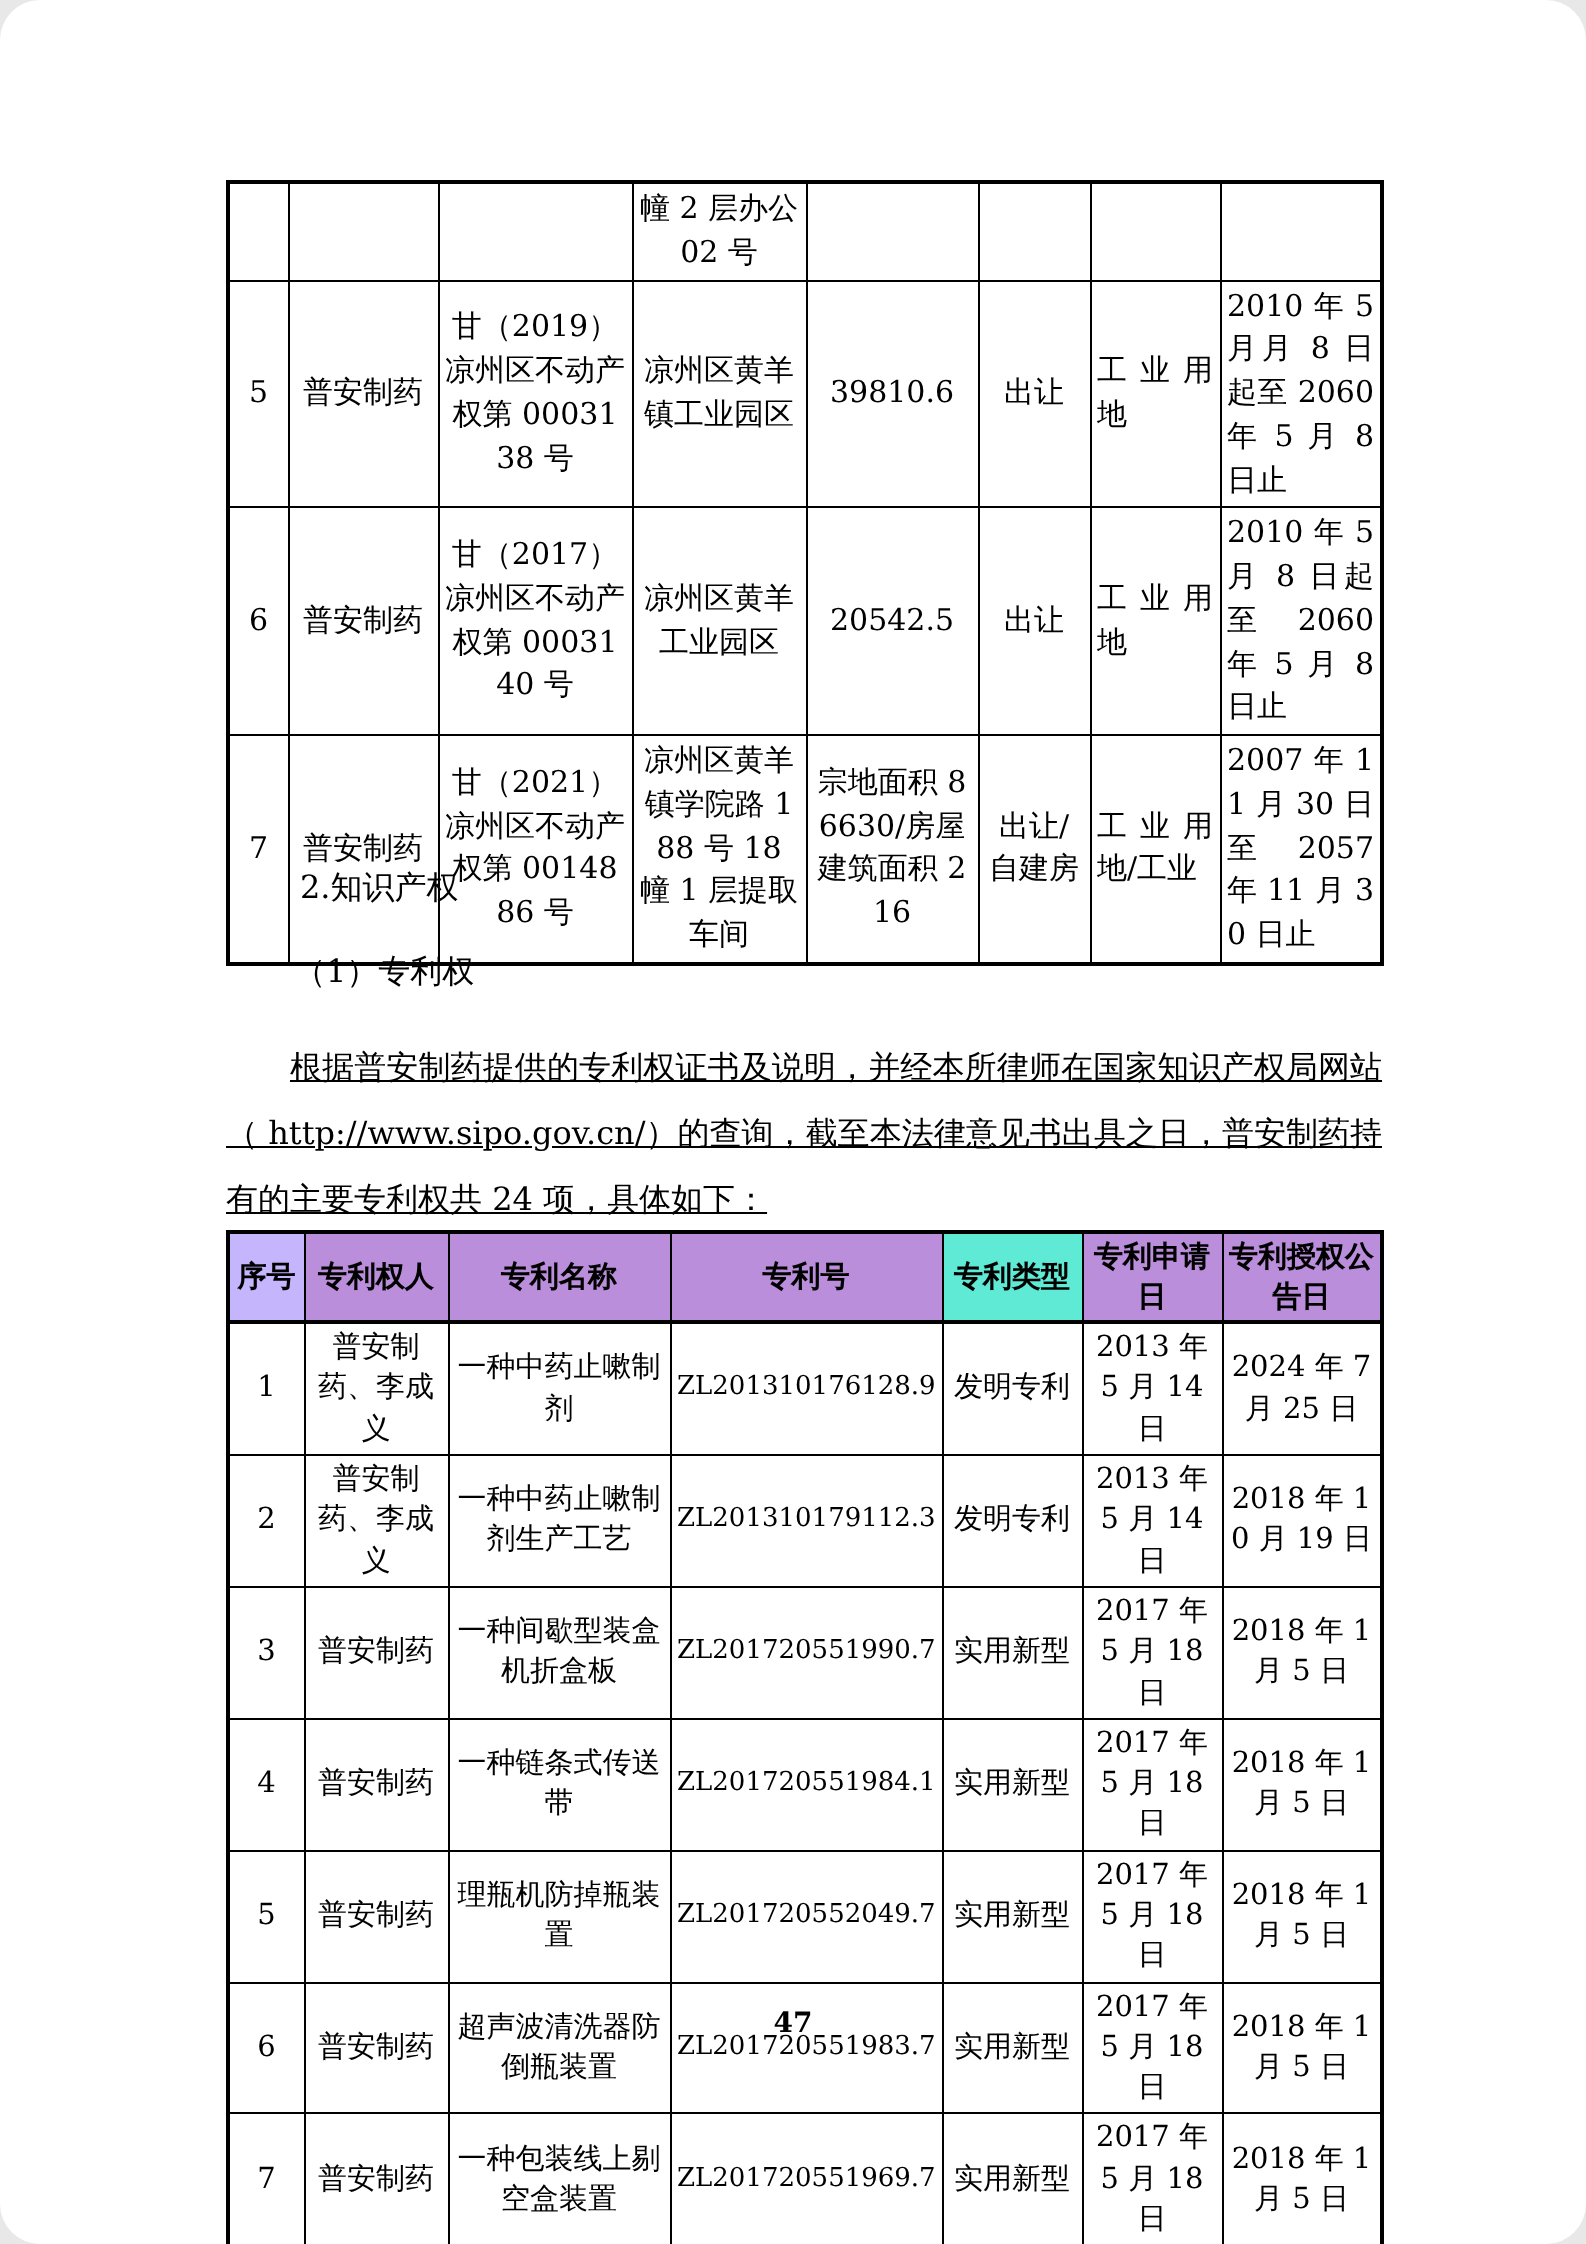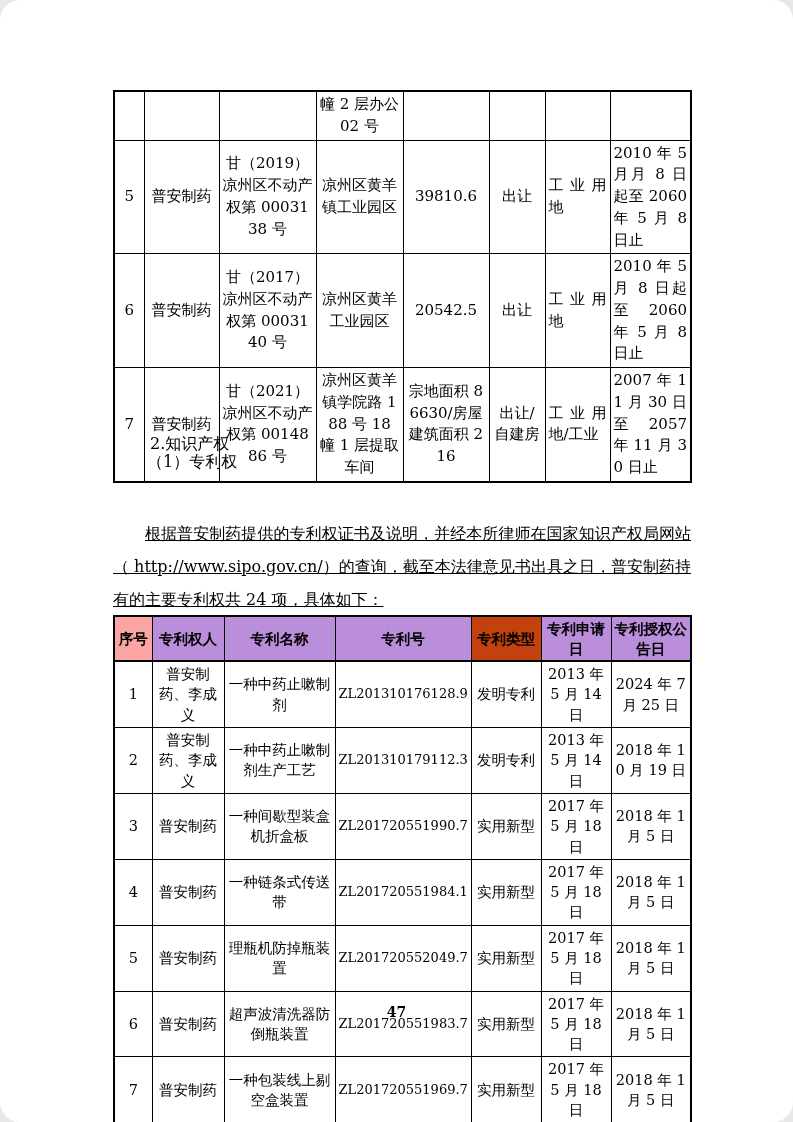--- a/index.html
+++ b/index.html
@@ -22,21 +22,21 @@
     text-align:center;
     line-height:1.45;
     word-break:break-all;
     overflow:hidden;
   }
   
   .prop-table{position:absolute;left:113px;top:90px;font-size:15px;}
   .prop-table td.just{text-align:justify;text-align-last:left;}
   
   .sec-heading{position:absolute;left:150px;top:434px;font-size:16px;}
-  .sub-heading{position:absolute;left:147px;top:452px;font-size:16px;}
+  .sub-heading{position:absolute;left:147px;top:476px;font-size:16px;}
   .body-par{
     position:absolute;left:113px;top:517px;width:578px;
     font-size:16px;line-height:33px;
     text-align:justify;text-indent:32px;text-decoration:underline;
   }
   
   .pat-table{position:absolute;left:113px;top:615px;font-size:14.5px;}
   .pat-table th{
     font-weight:bold;
     border-bottom:2px solid #000;
@@ -120,25 +120,25 @@
       <col style="width:38px">
         <col style="width:72px">
         <col style="width:111px">
         <col style="width:136px">
       <col style="width:70px">
         <col style="width:70px">
         <col style="width:80px">
     </colgroup>
     <tbody>
         <tr style="height:44px">
-      <th style="background: #fca5a5;">序号</th>
+      <th style="background: #c4b5fd;">序号</th>
       <th style="background: rgb(186, 142, 219);">专利权人</th>
       <th style="background: rgb(186, 142, 219);">专利名称</th>
       <th style="background: rgb(186, 142, 219);">专利号</th>
-      <th style="background: #c2410c;">专利类型</th>
+      <th style="background: #5eead4;">专利类型</th>
       <th style="background: rgb(186, 142, 219);">专利申请日</th>
       <th style="background: rgb(186, 142, 219);">专利授权公告日</th>
     </tr>
     <tr style="height:62px">
       <td>1</td>
       <td>普安制药、李成义</td>
       <td>一种中药止嗽制剂</td>
       <td class="patno">ZL201310176128.9</td>
       <td>发明专利</td>
       <td>2013 年 5 月 14 日</td>

